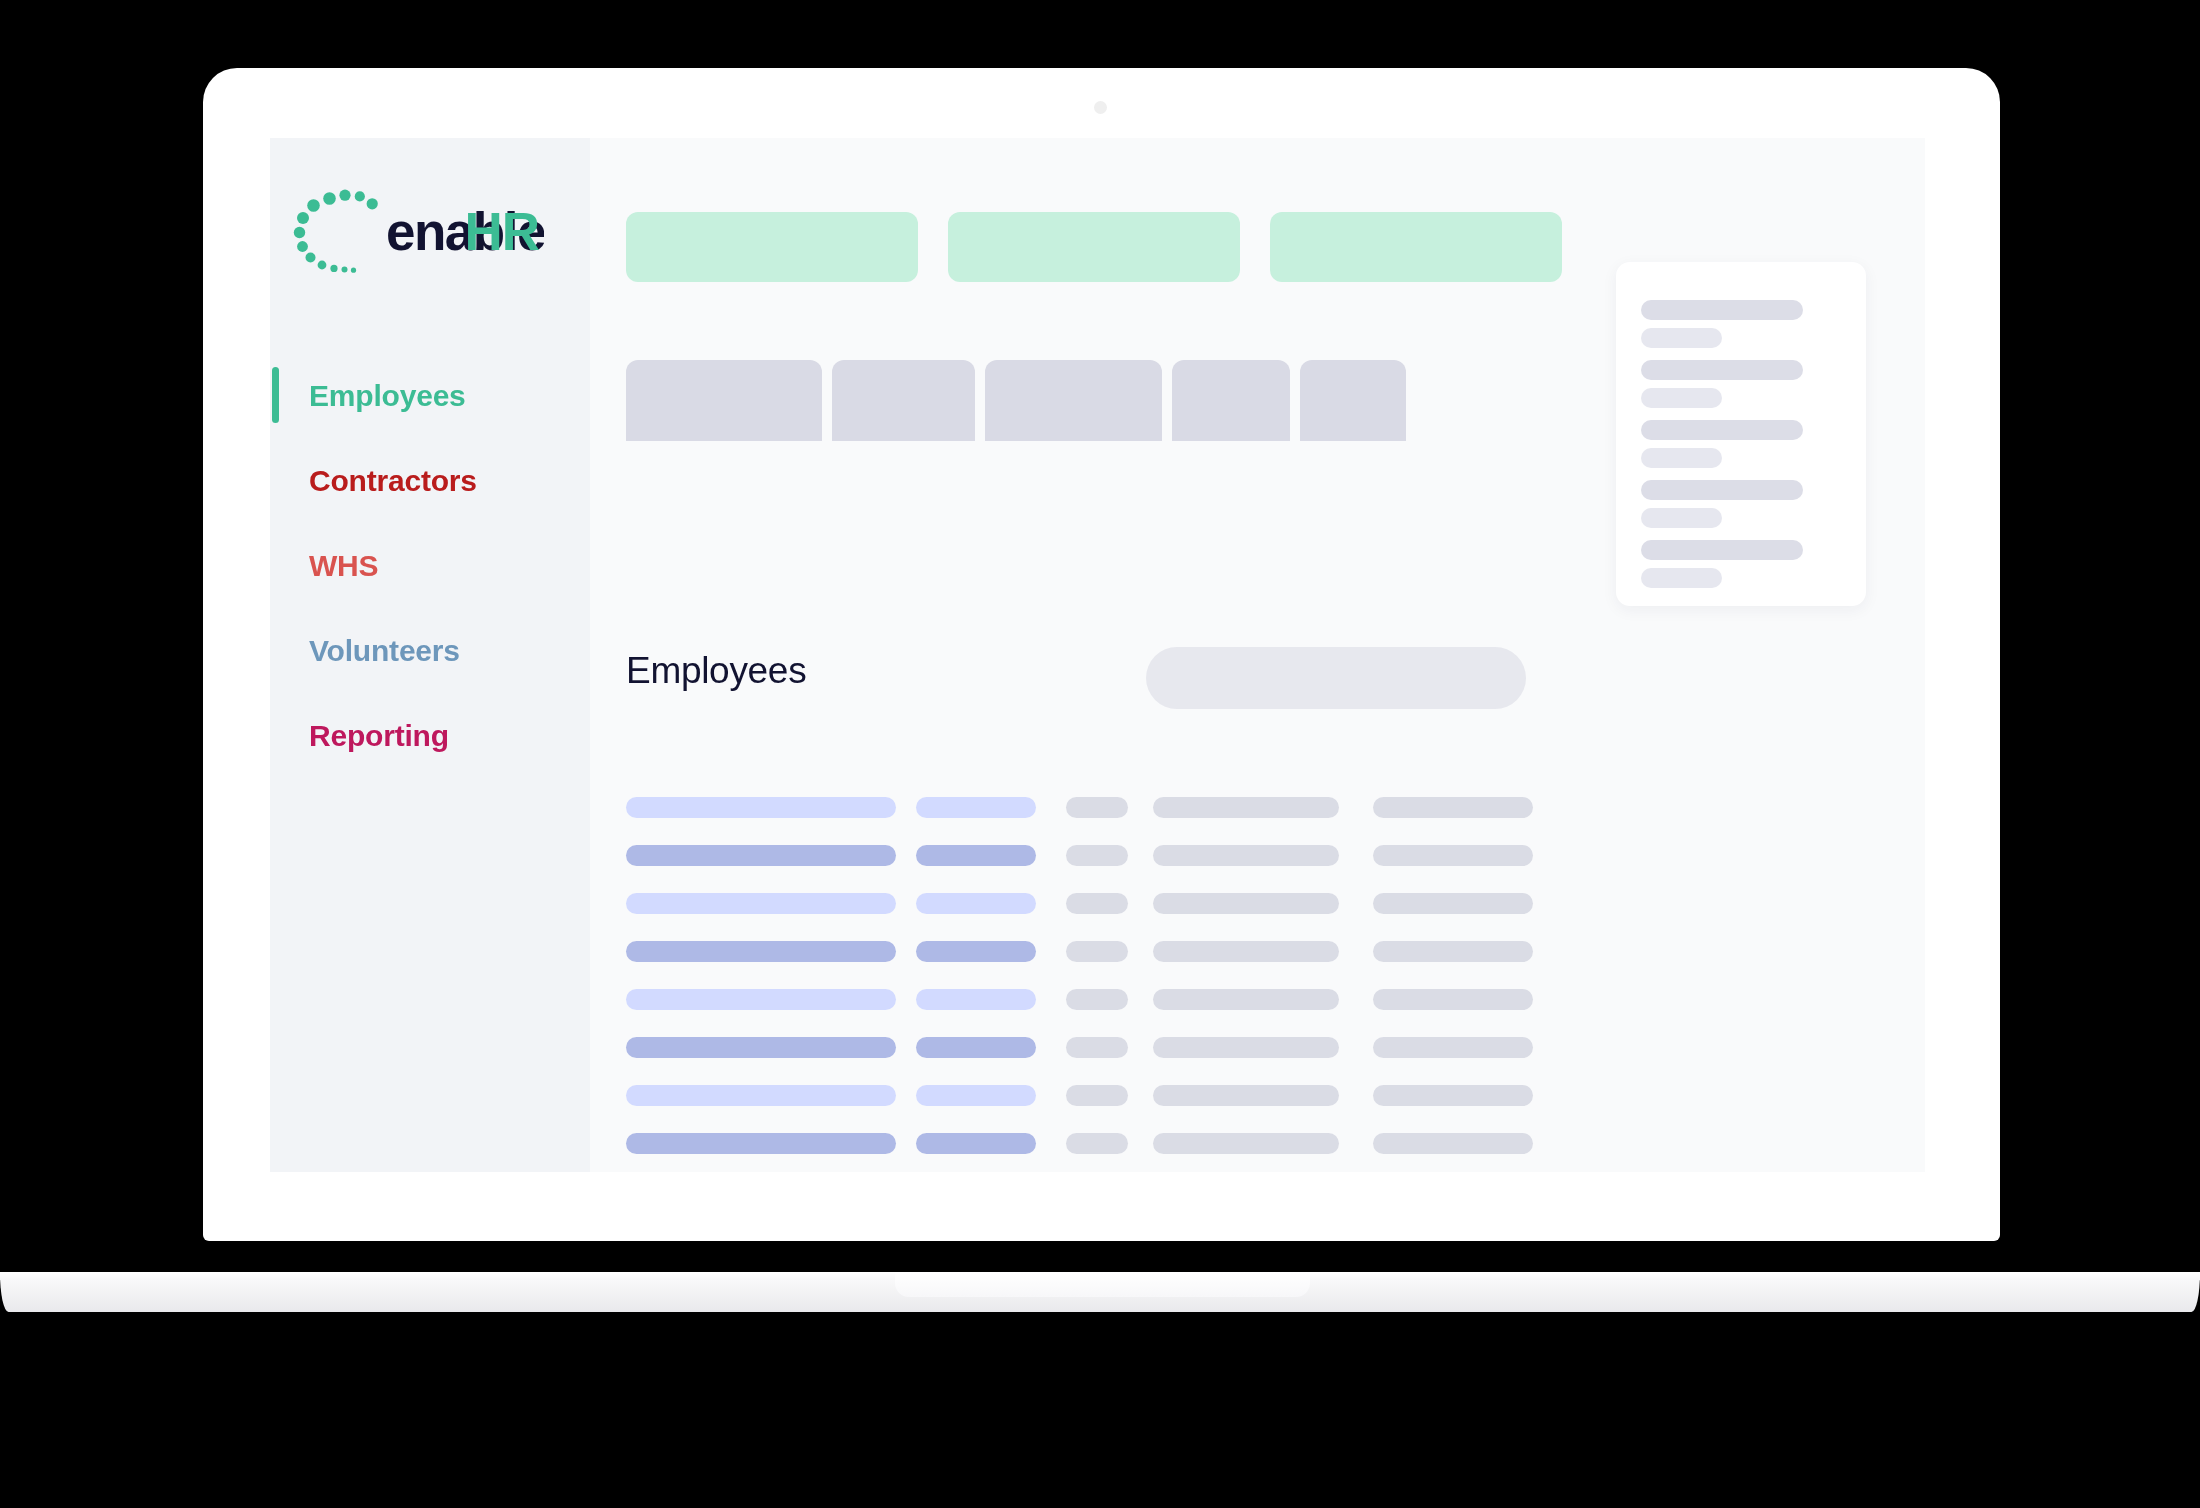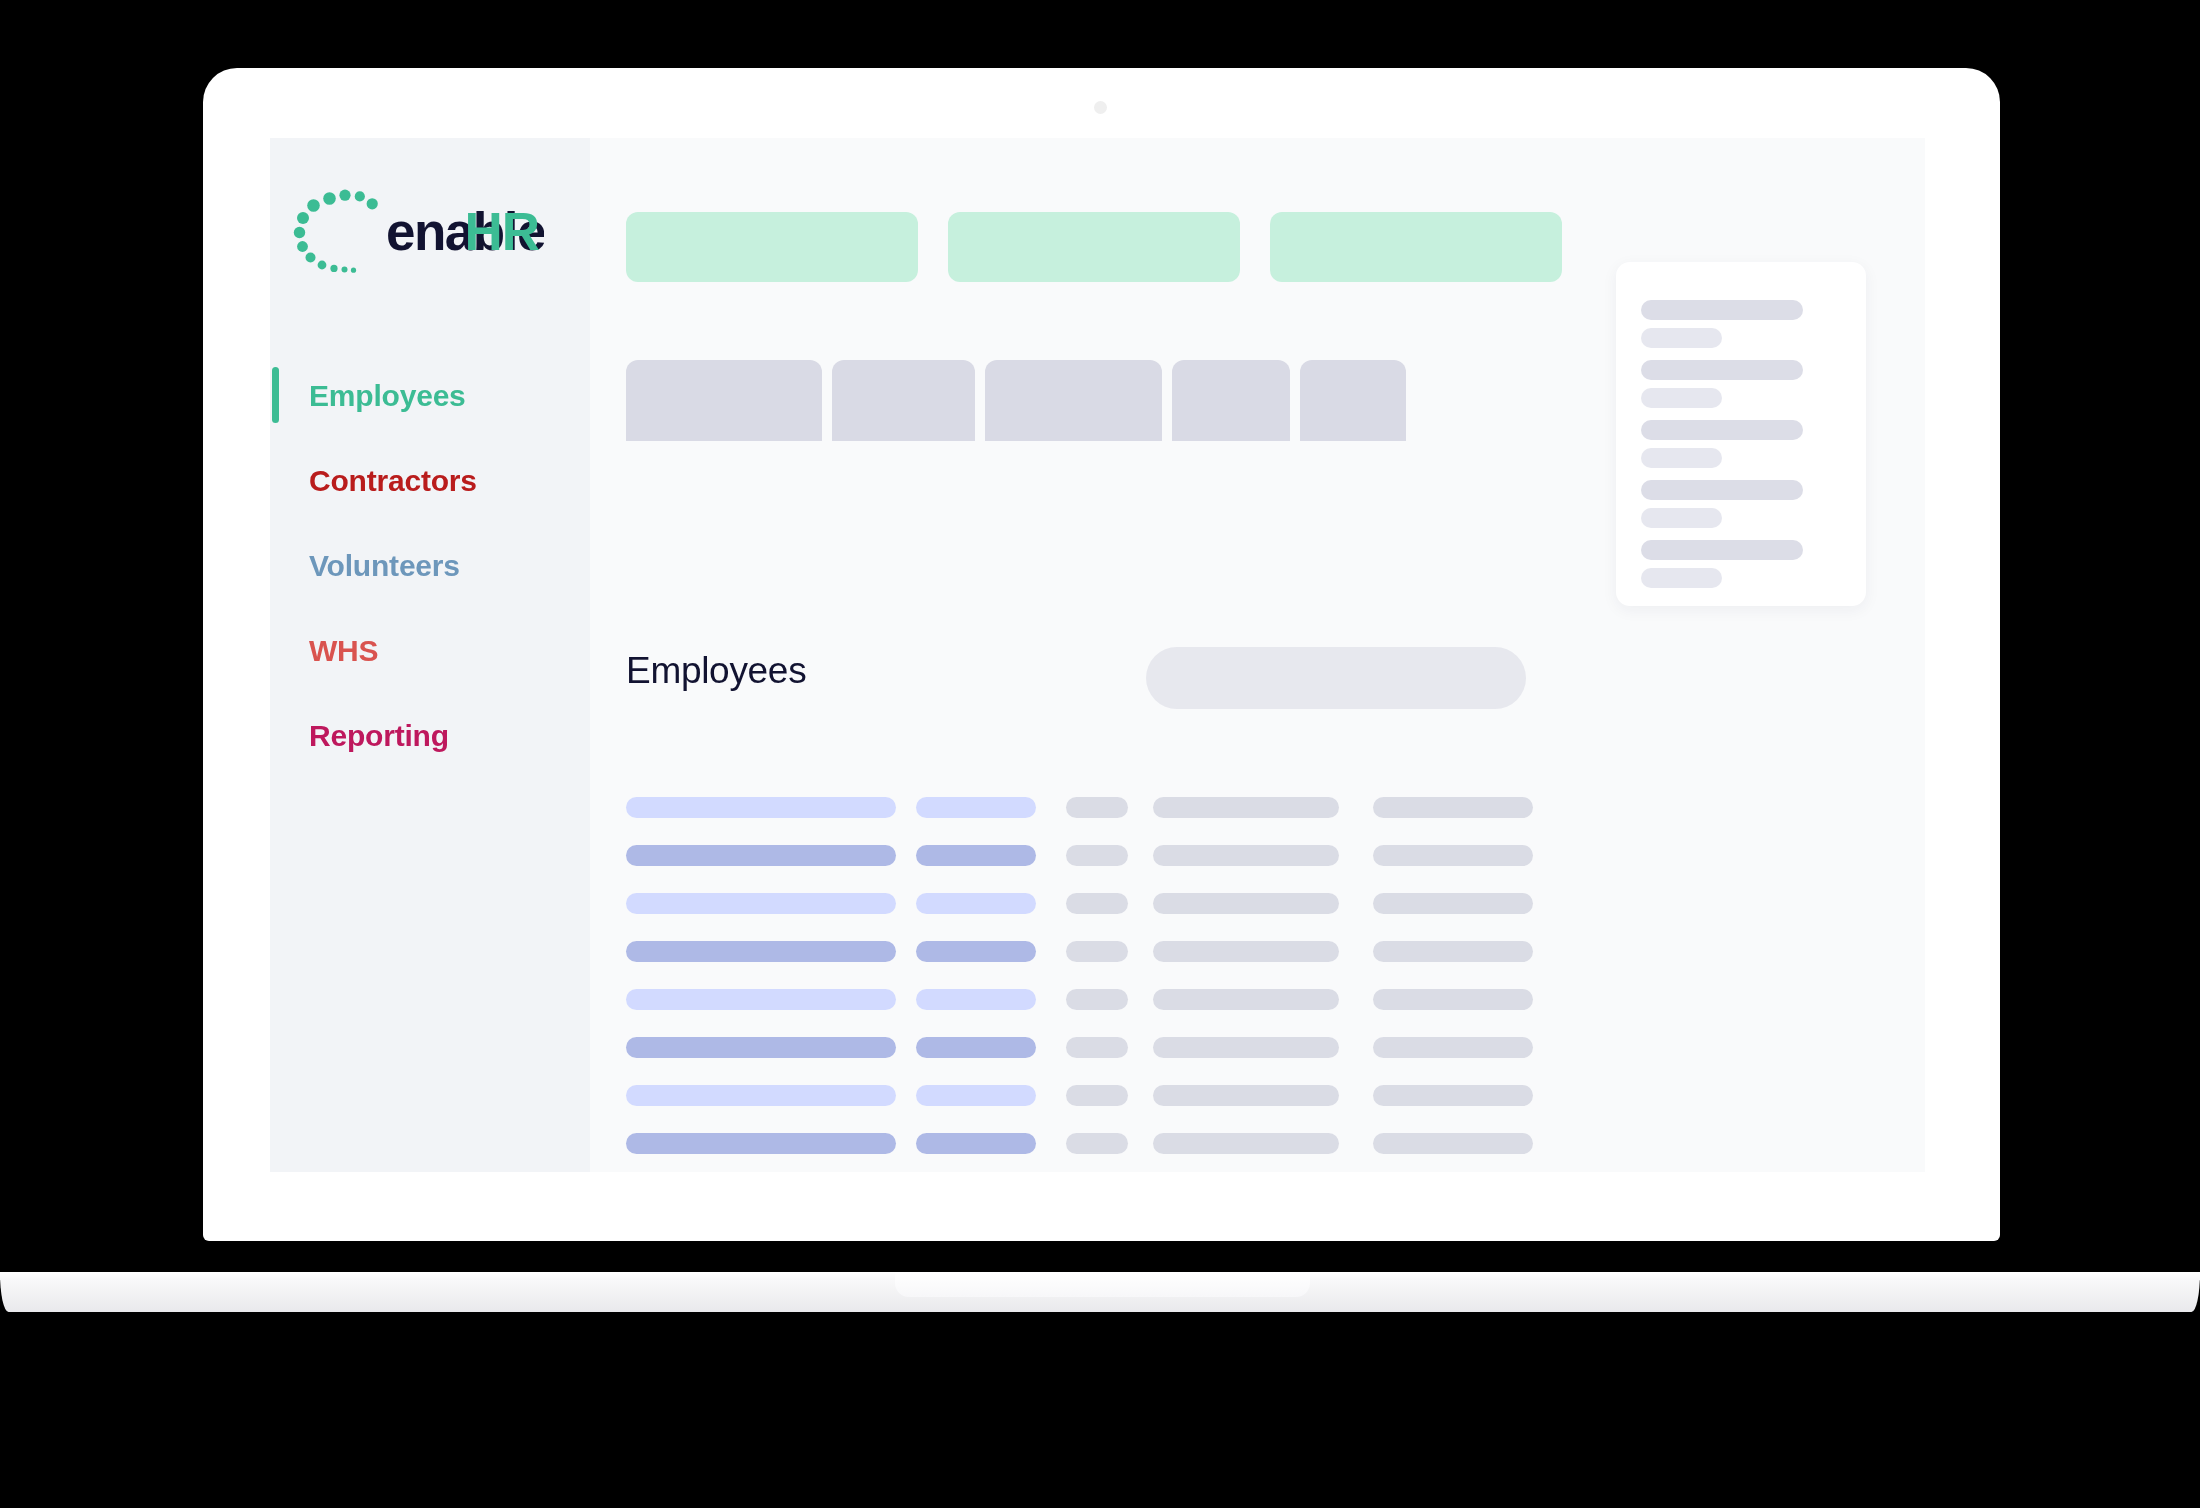--- a/index.html
+++ b/index.html
@@ -277,25 +277,25 @@
         <div class="nav-item">
           <span class="active-bar"></span>
           <span style="color:#3cbc94">Employees</span>
         </div>
 
         <div class="nav-item">
           <span style="color:#b91c1c">Contractors</span>
         </div>
 
         <div class="nav-item">
+          <span style="color:#d9534f">WHS</span>
+        </div>
+
+        <div class="nav-item">
           <span style="color:#6d97bb">Volunteers</span>
-        </div>
-
-        <div class="nav-item">
-          <span style="color:#d9534f">WHS</span>
         </div>
 
         <div class="nav-item">
           <span style="color:#be185d">Reporting</span>
         </div>
 
       </nav>
     </div>
 
     <div class="main">

